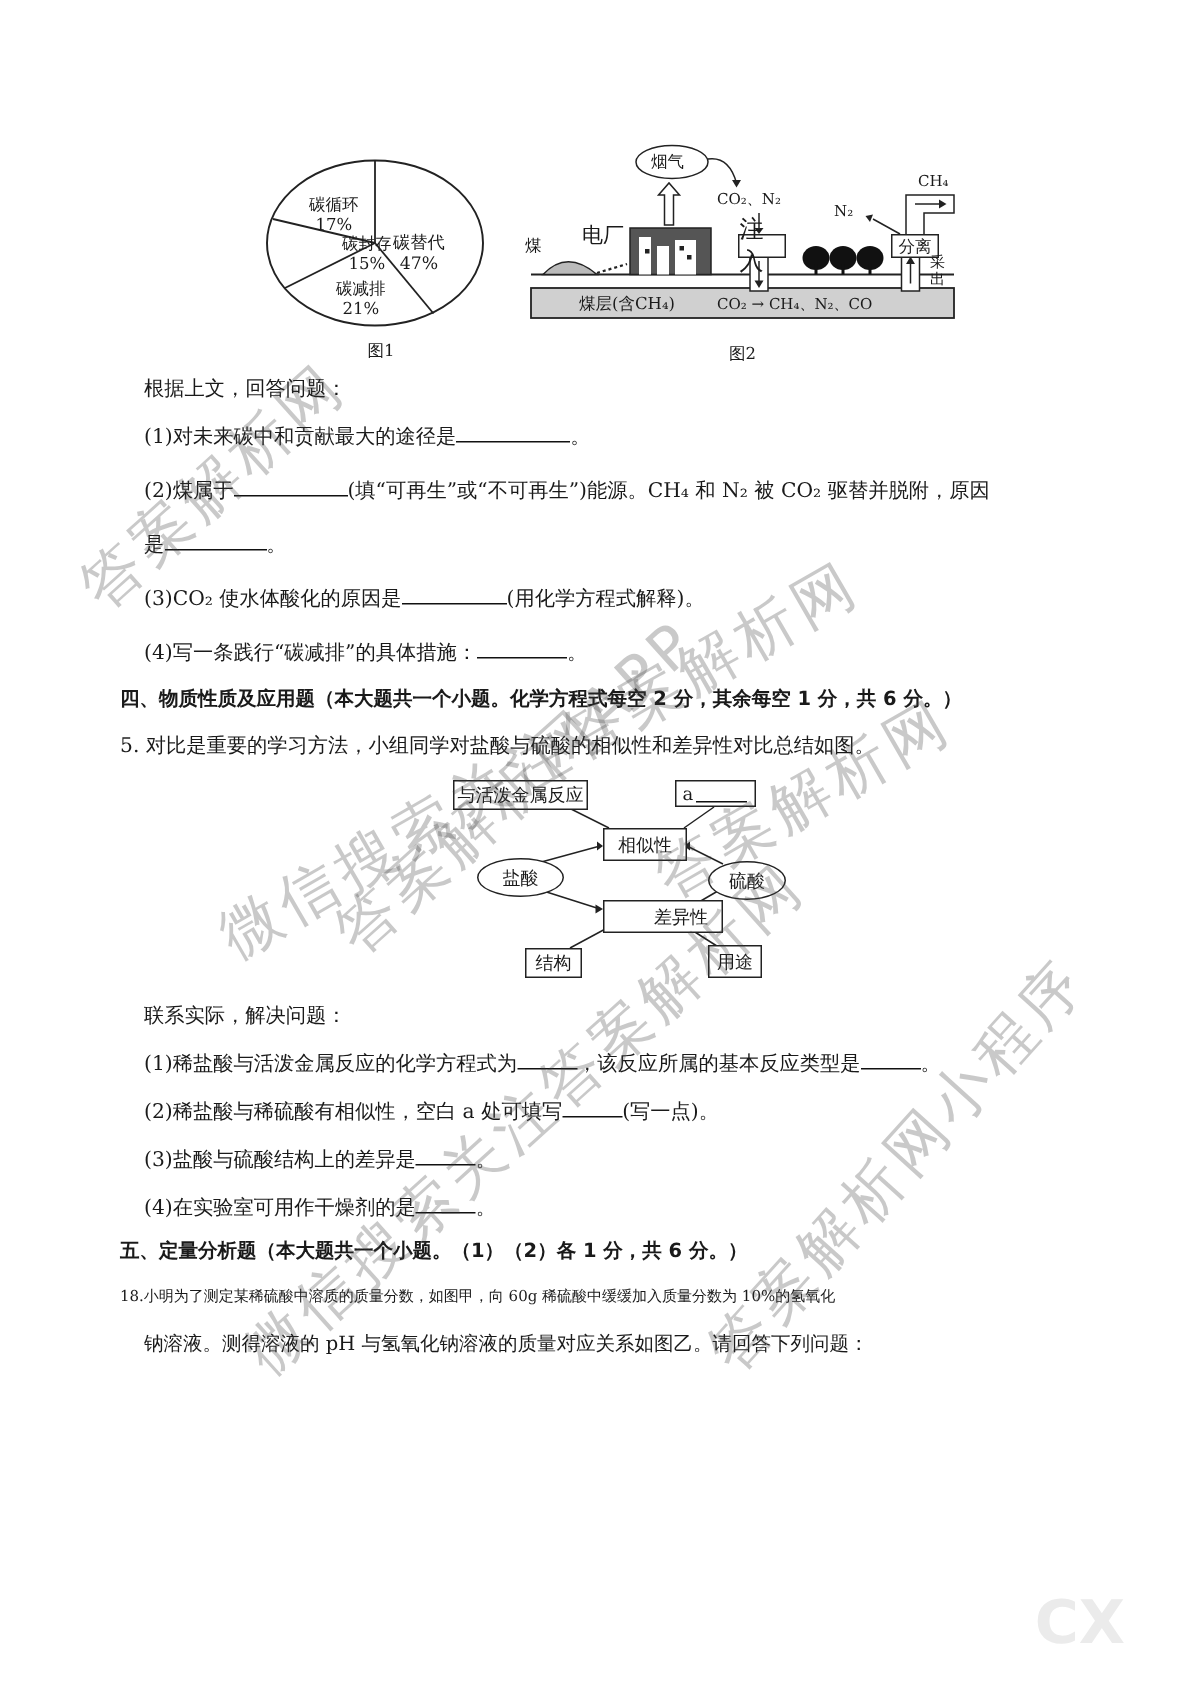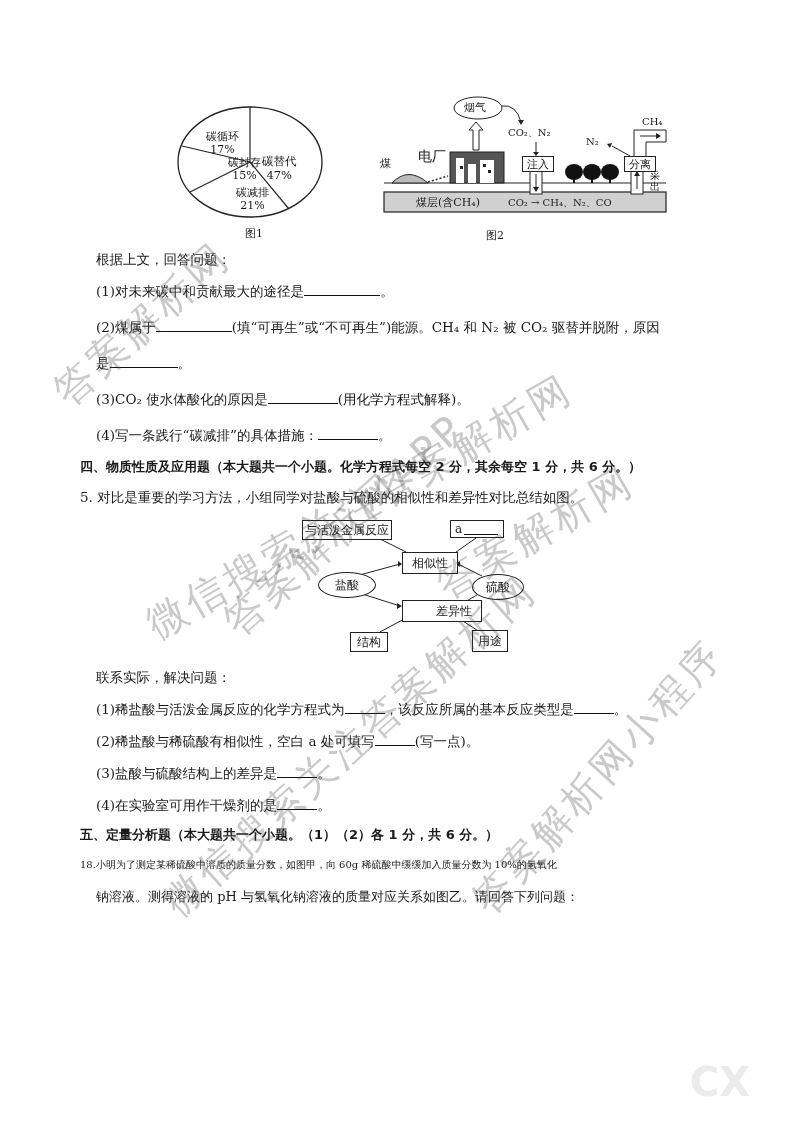--- a/index.html
+++ b/index.html
@@ -33,28 +33,28 @@
     <div>17%</div>
   </div>
   <div class="abs" style="left:8px;top:52px;font-size:11px;text-align:center;line-height:13px;margin-left:44px;">
     <div>碳封存</div>
     <div>15%</div>
   </div>
   <div class="abs" style="left:86px;top:50px;font-size:11.5px;text-align:center;line-height:14px;">
     <div>碳替代</div>
     <div>47%</div>
   </div>
-  <div class="abs" style="left:48px;top:82px;font-size:11px;text-align:center;line-height:13px;margin-left:12px;">
+  <div class="abs" style="left:48px;top:82px;font-size:11px;text-align:center;line-height:13px;">
     <div>碳减排</div>
     <div>21%</div>
   </div>
 </div>
 <div class="caption" style="left:232px;top:226px;padding-left:13px;">图1</div>
 
-<div class="abs" style="left:346px;top:94px;width:300px;height:130px;margin-left:30px;">
+<div class="abs" style="left:346px;top:94px;width:300px;height:130px;">
   <svg width="300" height="130" viewBox="0 0 300 130">
 
     <line x1="8" y1="89" x2="290" y2="89" stroke="#222" stroke-width="1.2"></line>
 
     <rect x="8" y="98" width="282" height="20" fill="#d0d0d0" stroke="#222" stroke-width="1.2"></rect>
 
     <path d="M16 89 Q32 72 52 89 Z" fill="#bbb" stroke="#222" stroke-width="1"></path>
 
     <path d="M52 88 L72 82" stroke="#222" stroke-width="1.5" stroke-dasharray="2,2"></path>
 
@@ -95,21 +95,21 @@
     <line x1="264" y1="42" x2="282" y2="42" stroke="#222"></line>
     <polygon points="280,39 280,45 285,42" fill="#222"></polygon>
 
     <line x1="254" y1="62" x2="236" y2="52" stroke="#222"></line>
     <polygon points="236,49 234,54 231,50" fill="#222"></polygon>
   </svg>
   <div class="abs" style="left:88px;top:6px;font-size:11px;">烟气</div>
   <div class="abs" style="left:132px;top:32px;font-size:10px;">CO₂、N₂</div>
   <div class="abs" style="left:4px;top:62px;font-size:11px;">煤</div>
   <div class="abs" style="left:42px;top:54px;font-size:14px;">电厂</div>
-  <div class="box" style="left:146px;top:62px;width:30px;height:14px;font-size:11px;">注入</div>
+  <div class="box" style="left:146px;top:62px;width:30px;height:14px;font-size:16px;">注入</div>
   <div class="abs" style="left:210px;top:42px;font-size:10px;">N₂</div>
   <div class="box" style="left:248px;top:62px;width:30px;height:14px;font-size:11px;">分离</div>
   <div class="abs" style="left:266px;top:22px;font-size:10px;">CH₄</div>
   <div class="abs" style="left:274px;top:76px;font-size:10px;width:12px;line-height:11px;">采出</div>
   <div class="abs" style="left:40px;top:101px;font-size:11px;">煤层(含CH₄)</div>
   <div class="abs" style="left:132px;top:102px;font-size:10px;">CO₂ → CH₄、N₂、CO</div>
 </div>
 <div class="caption" style="left:486px;top:228px;">图2</div>
 
 <div class="line" style="top:250px;">根据上文，回答问题：</div>

